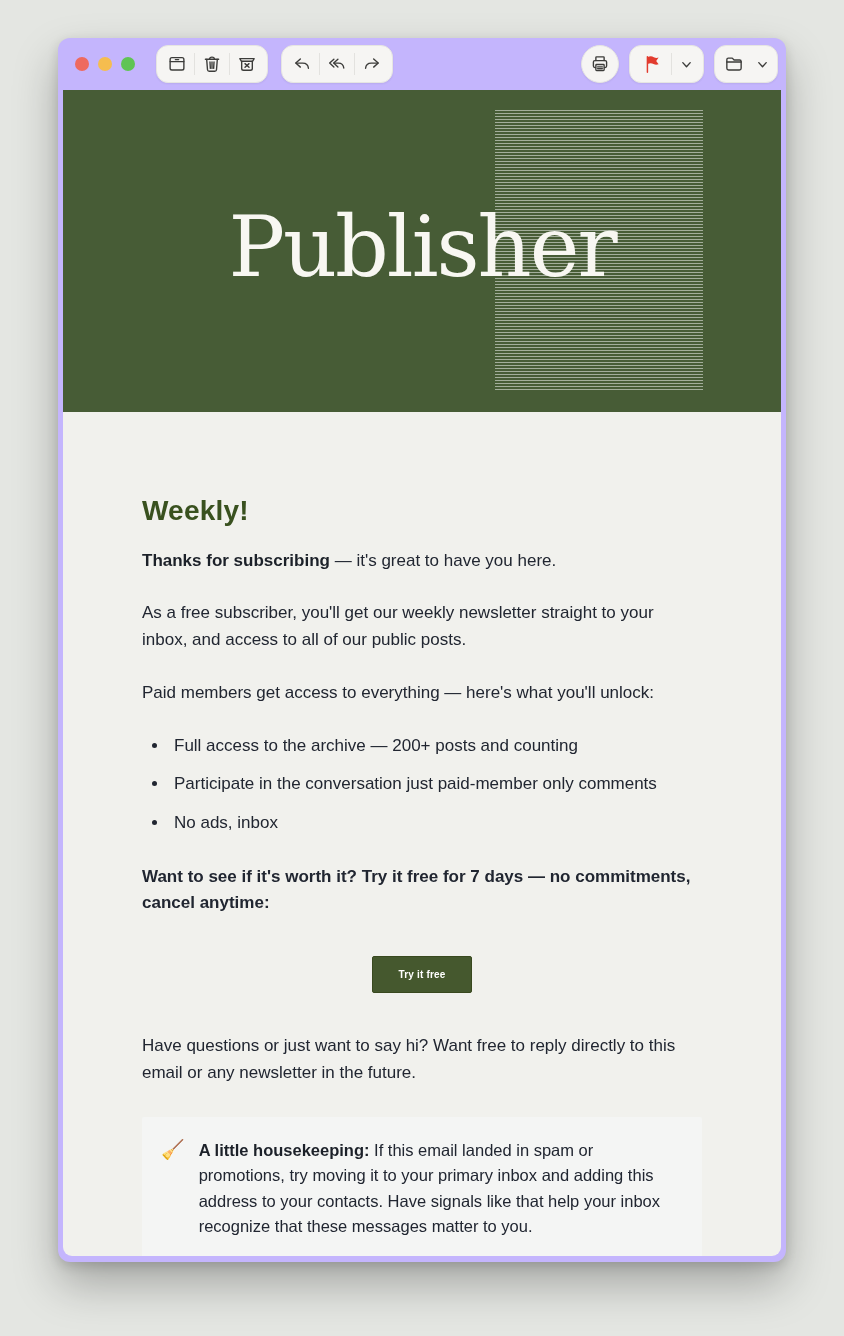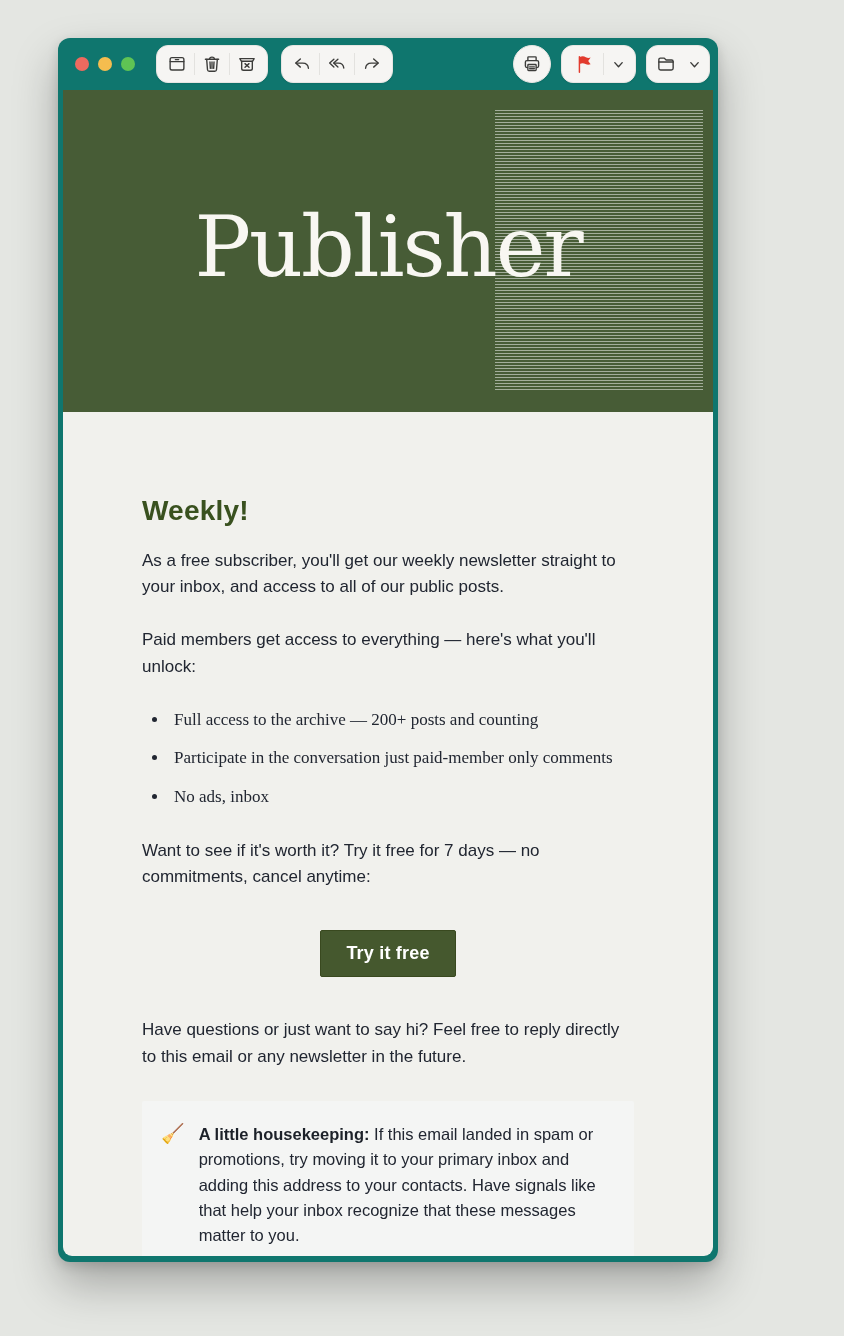--- a/index.html
+++ b/index.html
@@ -5,22 +5,22 @@
   * { box-sizing: border-box; }
   html,body { margin:0; padding:0; }
   body {
     width:844px; height:1336px;
     background:#e4e6e2;
     font-family:"Liberation Sans", sans-serif;
     position:relative; overflow:hidden;
   }
   .window {
     position:absolute; left:58px; top:38px;
-    width:660px; height:1224px;
-    background:#0f766e;
+    width:728px; height:1224px;
+    background:#c4b5fd;
     border-radius:12px;
     box-shadow:0 22px 45px rgba(0,0,0,.28), 0 4px 12px rgba(0,0,0,.14);
     display:flex; flex-direction:column;
   }
   
   .titlebar {
     height:52px; flex:0 0 52px;
     display:flex; align-items:center;
     padding:0 8px 0 17px;
   }
@@ -87,29 +87,29 @@
     padding:84px 79px 30px;
     color:#212631;
     font-size:17px; line-height:1.57;
   }
   .welcome {
     margin:0 0 21px; font-size:28px; line-height:1.1;
     color:#39511f; font-weight:bold; letter-spacing:.2px;
   }
   .para { margin:0 0 26px; }
   .para b { font-weight:bold; color:#1c2129; }
-  ul.perks { margin:2px 0 27px; padding-left:27px; list-style:disc;font-family:Liberation Serif, serif; }
+  ul.perks { margin:2px 0 27px; padding-left:27px; list-style:disc; }
   ul.perks li { margin-bottom:12px; padding-left:5px; }
   ul.perks li:last-child { margin-bottom:0; }
   .cta-row { text-align:center; margin:39px 0 40px; }
   .cta-btn {
     background:#45582e; color:#ffffff;
     border:1px solid #39491f; border-radius:2px;
     font-family:"Liberation Sans", sans-serif;
-    font-size:18px; font-weight:bold; letter-spacing:.2px;
+    font-size:10px; font-weight:bold; letter-spacing:.2px;
     padding:12px 25px; cursor:default;
   }
   .note {
     margin-top:31px;
     background:#f4f5f4;
     border-radius:2px;
     padding:21px 26px 24px 19px;
     display:flex; gap:14px;
     font-size:16.5px; line-height:1.52;
   }
@@ -251,38 +251,39 @@
     <div class="brand-header">
       <div class="stripes"></div>
       <div class="brand-logo">
         <span>Publisher</span>
       </div>
     </div>
 
     <div class="email-body">
       <h1 class="welcome">Weekly!</h1>
 
+      <p class="para"><b>Thanks for subscribing</b><span> — it's great to have you here.</span></p>
 
       <p class="para">As a free subscriber, you'll get our weekly newsletter straight to your inbox, and access to all of our public posts.</p>
 
       <p class="para">Paid members get access to everything — here's what you'll unlock:</p>
 
       <ul class="perks">
         <li>Full access to the archive — 200+ posts and counting</li>
         <li>Participate in the conversation just paid-member only comments</li>
         <li>No ads, inbox</li>
       </ul>
 
-      <p class="para" style="margin-bottom:16px;">Want to see if it's worth it? Try it free for 7 days — no commitments, cancel anytime:</p>
+      <p class="para" style="margin-bottom:16px;font-weight:bold;">Want to see if it's worth it? Try it free for 7 days — no commitments, cancel anytime:</p>
 
       <div class="cta-row">
         <button class="cta-btn">Try it free</button>
       </div>
 
-      <p class="para" style="margin-bottom:0;">Have questions or just want to say hi? Feel free to reply directly to this email or any newsletter in the future.</p>
+      <p class="para" style="margin-bottom:0;">Have questions or just want to say hi? Want free to reply directly to this email or any newsletter in the future.</p>
 
       <div class="note">
         <span class="note-emoji">🧹</span>
         <span><span class="note-title">A little housekeeping:</span><span> If this email landed in spam or promotions, try moving it to your primary inbox and adding this address to your contacts. Have signals like that help your inbox recognize that these messages matter to you.</span></span>
       </div>
     </div>
 
   </div>
 </div>
 

